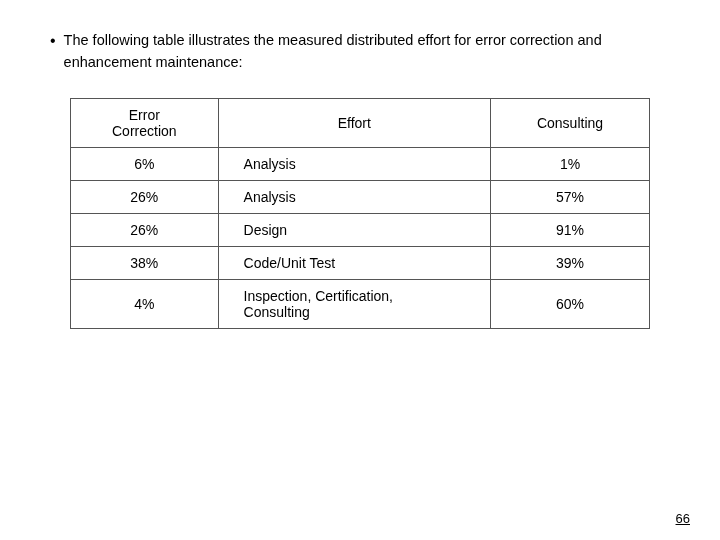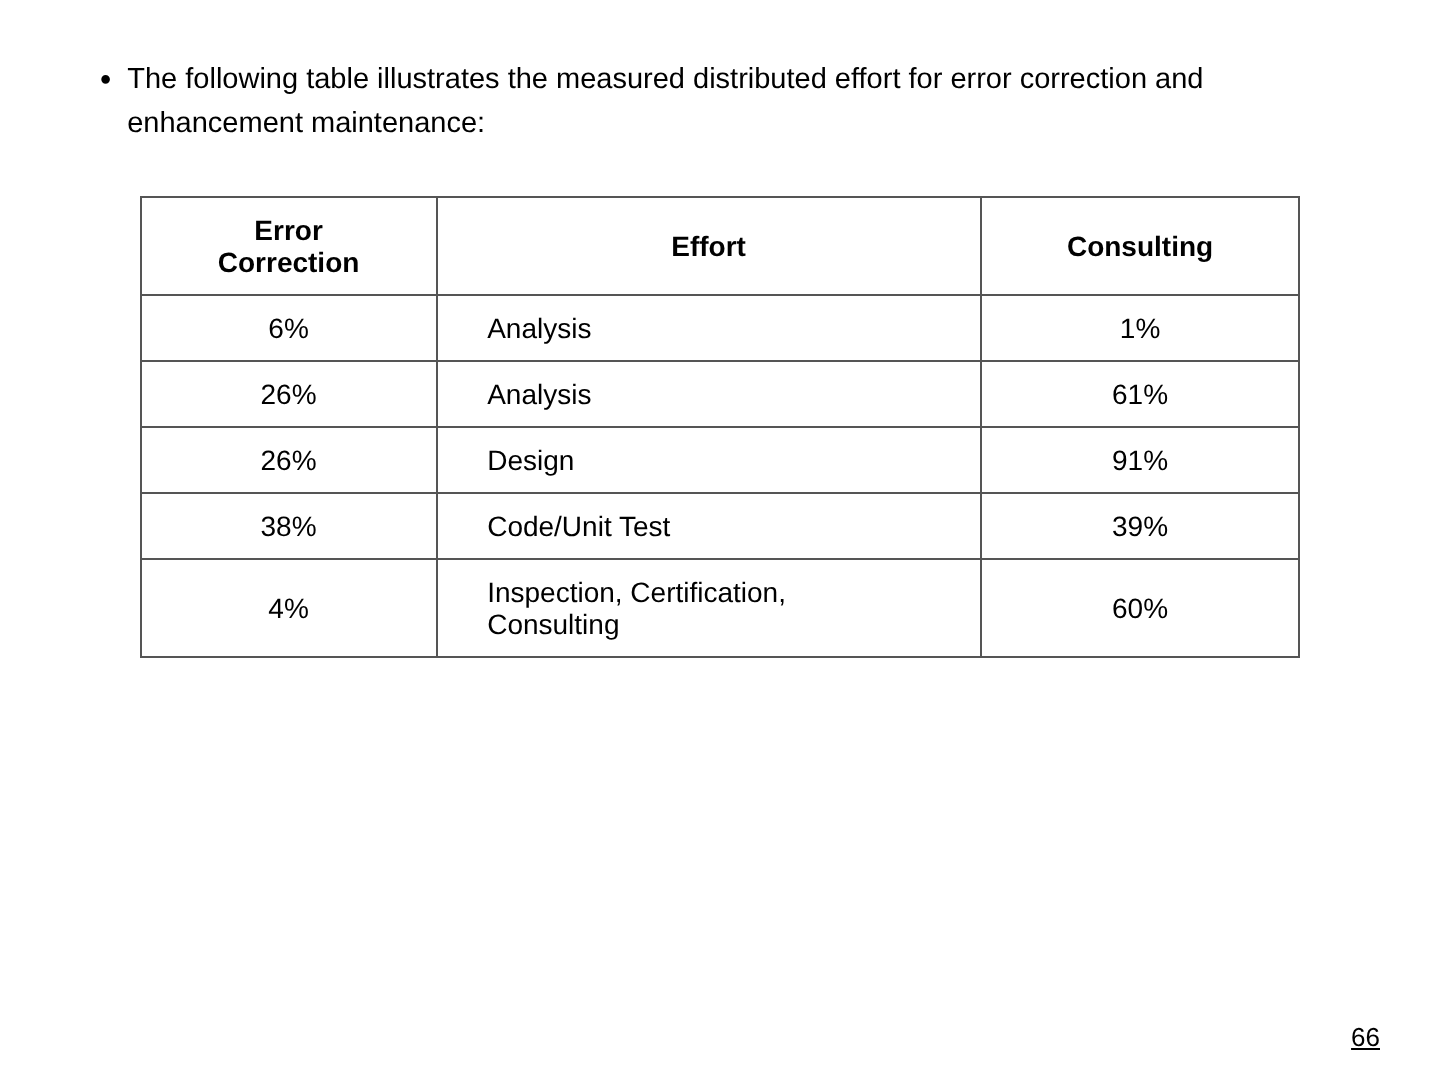--- a/index.html
+++ b/index.html
@@ -52,21 +52,21 @@
     }
 
     th, td {
       border: 1px solid #555555;
       padding: 8px 14px;
       text-align: center;
       font-size: 14px;
     }
 
     th {
-      font-weight: bold;
+      font-weight: normal;
       background: #ffffff;
       vertical-align: middle;
     }
 
     td {
       font-weight: normal;
     }
 
     td.effort-col {
       text-align: left;
@@ -116,21 +116,21 @@
     </thead>
     <tbody id="table-body">
     <tr>
           <td>6%</td>
           <td class="effort-col">Analysis</td>
           <td>1%</td>
         </tr>
         <tr>
           <td>26%</td>
           <td class="effort-col">Analysis</td>
-          <td>61%</td>
+          <td>57%</td>
         </tr>
         <tr>
           <td>26%</td>
           <td class="effort-col">Design</td>
           <td>91%</td>
         </tr>
         <tr>
           <td>38%</td>
           <td class="effort-col">Code/Unit Test</td>
           <td>39%</td>

